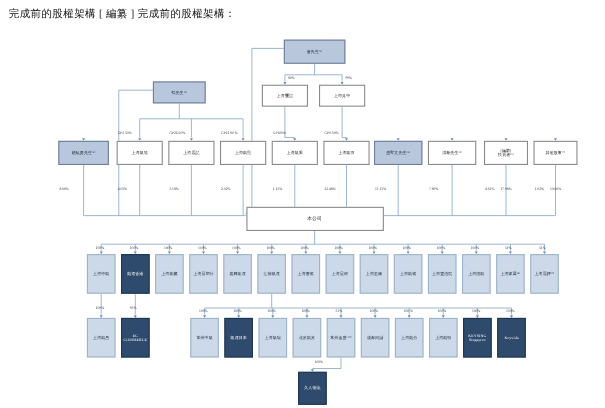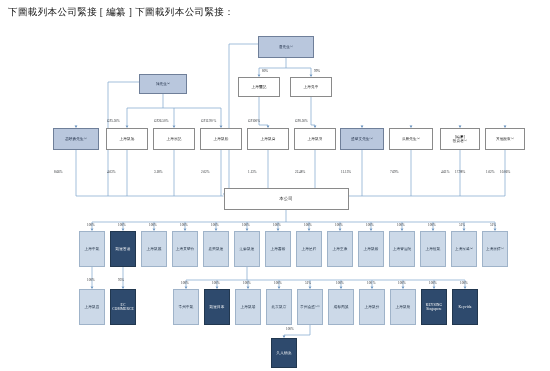--- a/index.html
+++ b/index.html
@@ -25,21 +25,21 @@
   .pct{
     position:absolute;font-size:3.3px;color:#24272b;white-space:nowrap;
     letter-spacing:0px;
   }
   svg{position:absolute;left:0;top:0;overflow:visible;}
   .ln{stroke:#7ba3cc;stroke-width:.7px;fill:none;}
 </style>
 </head>
 <body>
 
-<div id="caption">下圖載列本公司緊接 [ 編纂 ] 下圖載列本公司緊接：</div>
+<div id="caption">完成前的股權架構 [ 編纂 ] 完成前的股權架構：</div>
 
 <div id="canvas">
   <svg id="wires" width="550" height="371">
       <line x1="286" y1="58" x2="286" y2="68" class="ln"></line>
       <line x1="259" y1="68" x2="311" y2="68" class="ln"></line>
       <line x1="259" y1="68" x2="259" y2="74" class="ln"></line>
       <polygon points="257.6,74.6 260.4,74.6 259,77" fill="#5f8cbb"></polygon>
       <line x1="311" y1="68" x2="311" y2="74" class="ln"></line>
       <polygon points="309.6,74.6 312.4,74.6 311,77" fill="#5f8cbb"></polygon>
       <line x1="229" y1="44" x2="258" y2="44" class="ln"></line>

